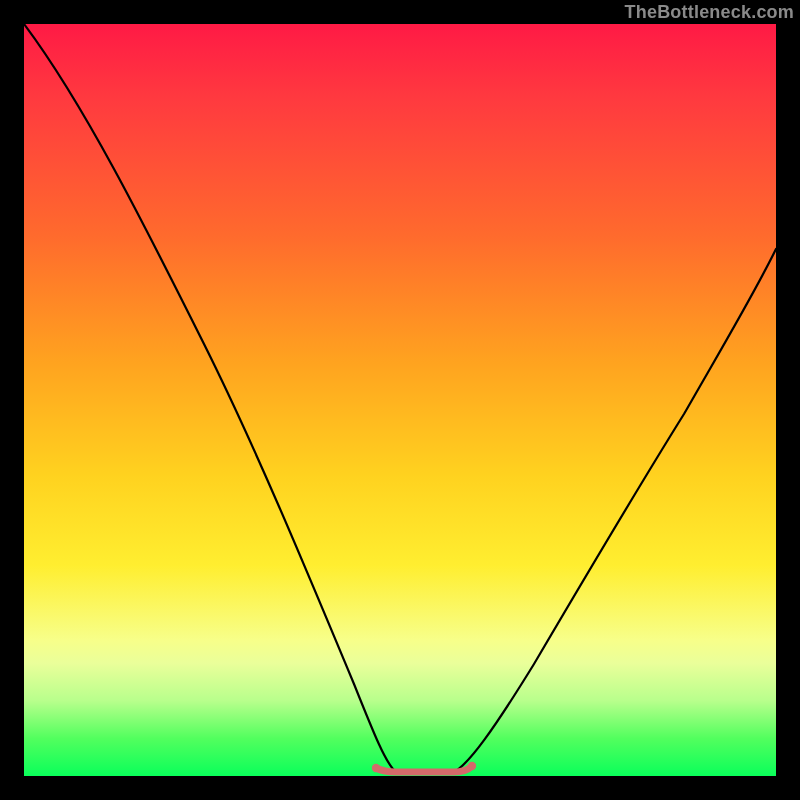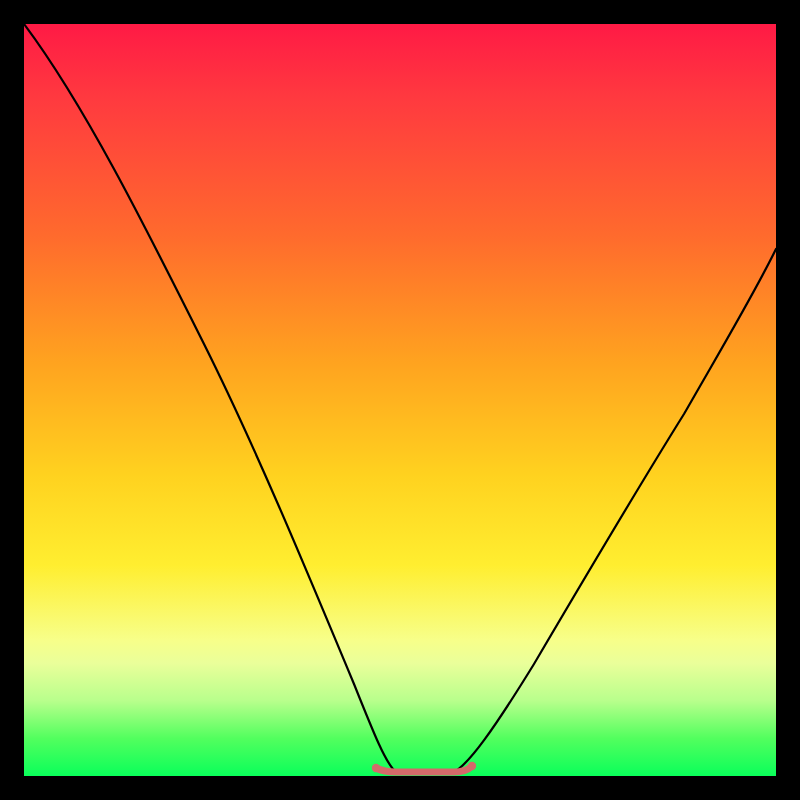--- a/index.html
+++ b/index.html
@@ -79,13 +79,14 @@
       <path d="M 352 744
                Q 360 748, 372 748
                L 430 748
                Q 442 748, 448 742" fill="none" stroke="#d46a6a" stroke-width="7" stroke-linecap="round" stroke-linejoin="round"></path>
 
       <circle cx="352" cy="744" r="4.2" fill="#d46a6a"></circle>
       <circle cx="448" cy="742" r="4.2" fill="#d46a6a"></circle>
     </svg>
   </div>
 
+  <div class="watermark">TheBottleneck.com</div>
 </div>
 
 </body></html>

